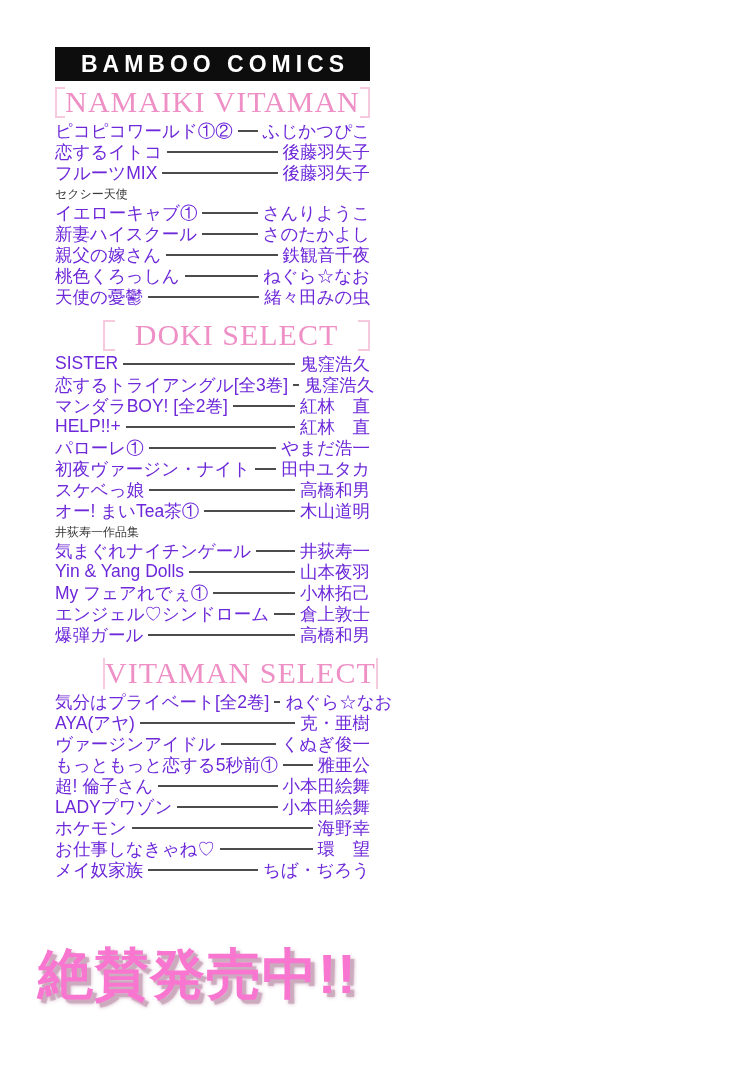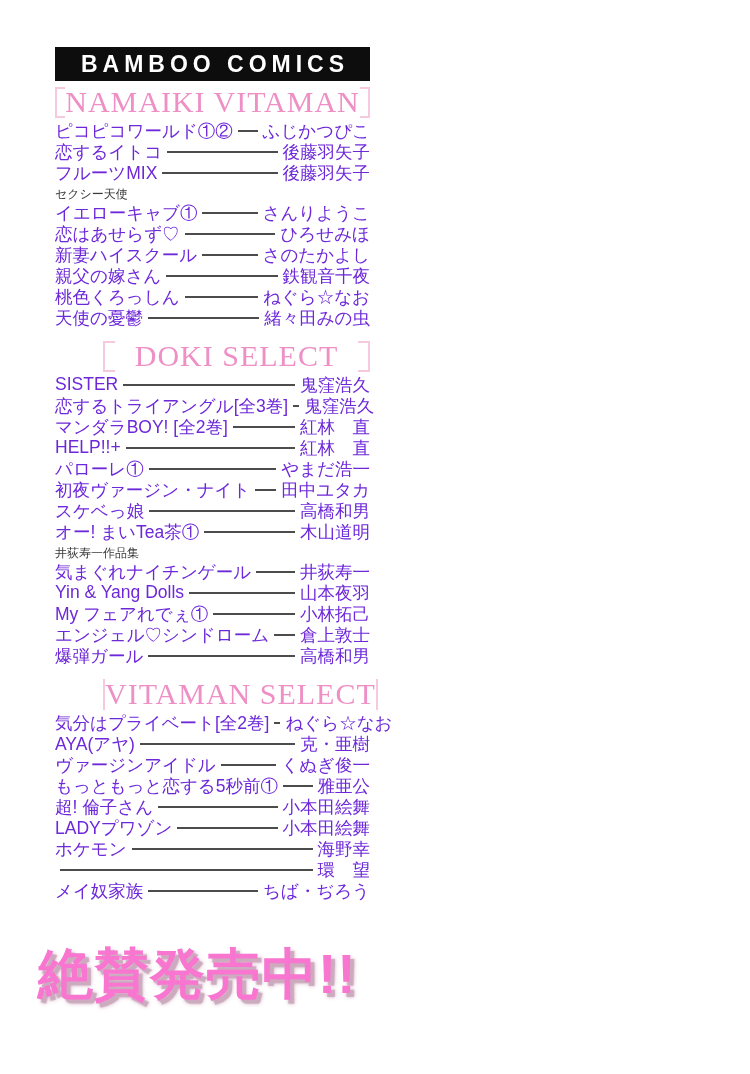--- a/index.html
+++ b/index.html
@@ -140,25 +140,20 @@
             <span class="leader"></span>
             <span class="author">後藤羽矢子</span>
           </div>
           <div class="series-label">セクシー天使</div>
           <div class="row">
             <span class="title">イエローキャブ①</span>
             <span class="leader"></span>
             <span class="author">さんりようこ</span>
           </div>
           <div class="row">
-            <span class="title">恋はあせらず♡</span>
-            <span class="leader"></span>
-            <span class="author">ひろせみほ</span>
-          </div>
-          <div class="row">
             <span class="title">新妻ハイスクール</span>
             <span class="leader"></span>
             <span class="author">さのたかよし</span>
           </div>
           <div class="row">
             <span class="title">親父の嫁さん</span>
             <span class="leader"></span>
             <span class="author">鉄観音千夜</span>
           </div>
           <div class="row">
@@ -280,20 +275,21 @@
             <span class="title">LADYプワゾン</span>
             <span class="leader"></span>
             <span class="author">小本田絵舞</span>
           </div>
           <div class="row">
             <span class="title">ホケモン</span>
             <span class="leader"></span>
             <span class="author">海野幸</span>
           </div>
           <div class="row">
+            <span class="title">お仕事しなきゃね♡</span>
             <span class="leader"></span>
             <span class="author">環　望</span>
           </div>
           <div class="row">
             <span class="title">メイ奴家族</span>
             <span class="leader"></span>
             <span class="author">ちば・ぢろう</span>
           </div>
         </div>
       </div>

